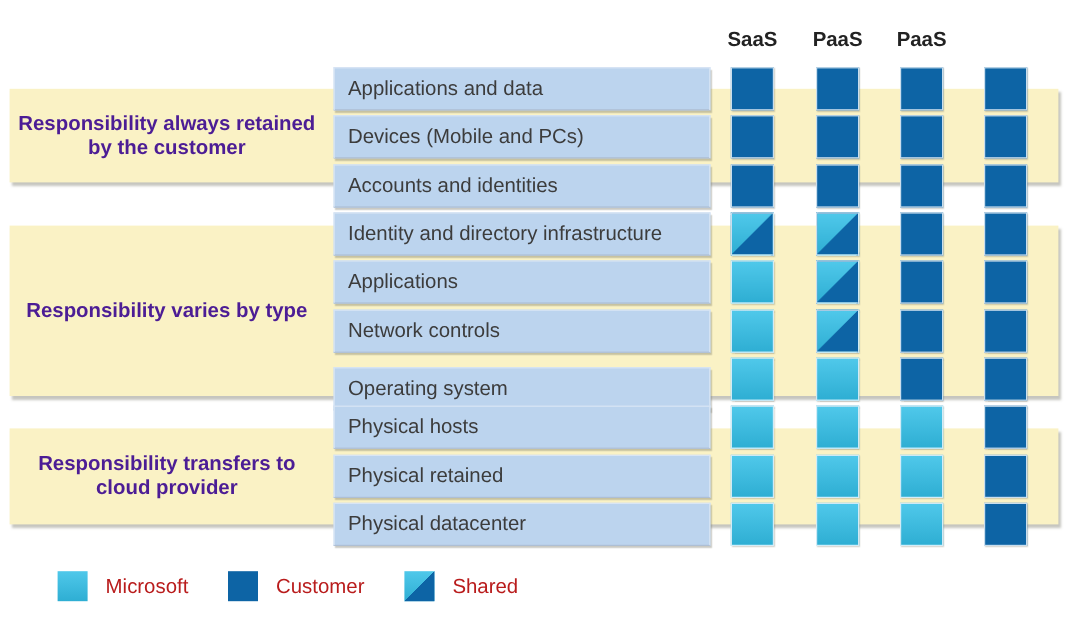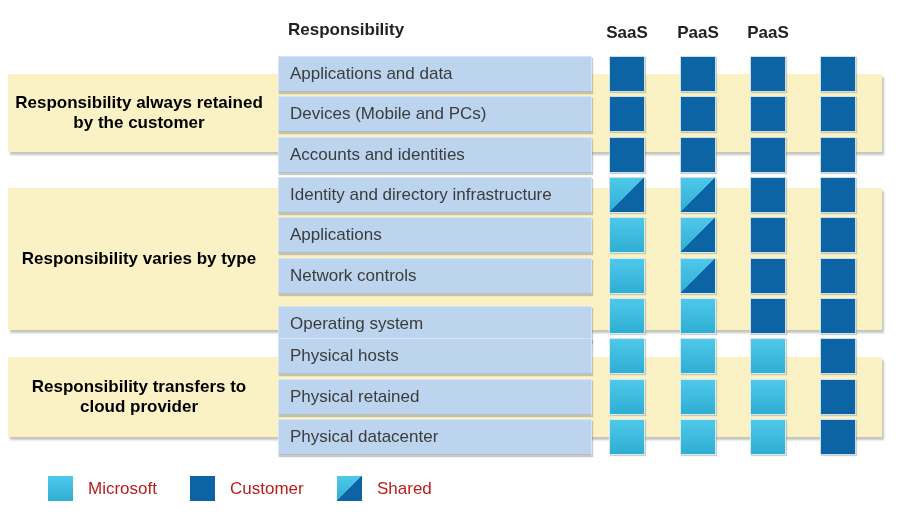--- a/index.html
+++ b/index.html
@@ -7,21 +7,21 @@
     position:relative;width:900px;height:522px;background:#fff;overflow:hidden;
     font-family:"Liberation Sans","DejaVu Sans",sans-serif;
   }
   .band{
     position:absolute;left:8px;width:874px;background:var(--yellow);
     box-shadow:2px 3px 2px rgba(110,110,95,.4);
     display:flex;align-items:center;
   }
   .band-label{
     width:262px;text-align:center;font-weight:bold;font-size:17px;line-height:20px;
-    color:#000000;
+    color:#4c1d95;
   }
   .rowbar{
     position:absolute;left:278px;width:314px;height:36px;background:var(--bar);
     border:1px solid #d9e5f4;border-bottom-color:#aebfd4;
     box-shadow:1px 2px 1px rgba(115,115,100,.38);
     box-sizing:border-box;display:flex;align-items:center;padding-left:11px;
     font-size:17px;color:#3c3c3c;white-space:nowrap;
   }
   .cell{
     position:absolute;width:36px;height:36px;box-sizing:border-box;
@@ -53,21 +53,20 @@
       linear-gradient(to bottom right, rgba(0,0,0,0) 49.4%, var(--customer) 49.8%),
       linear-gradient(var(--msTop),var(--msBottom));
   }
   .legend-label{font-size:17px;color:#b91c1c;}
 </style>
 </head>
 <body>
 
 <div id="stage" style="--customer: #0D64A5; --msTop: #4FC8EA; --msBottom: #2EAED3; --yellow: #FAF2C5; --bar: #BCD4EE;">
 
-  <div class="resp-head">Responsibility</div>
   <div class="col-head" style="left:591px;top:22px;">SaaS</div>
   <div class="col-head" style="left:662px;top:22px;">PaaS</div>
   <div class="col-head" style="left:732px;top:22px;">PaaS</div>
 
   <div class="band" style="top:74px;height:78px;">
     <div class="band-label">Responsibility always retained by the customer</div>
   </div>
   <div class="band" style="top:188px;height:142px;">
     <div class="band-label">Responsibility varies by type</div>
   </div>

